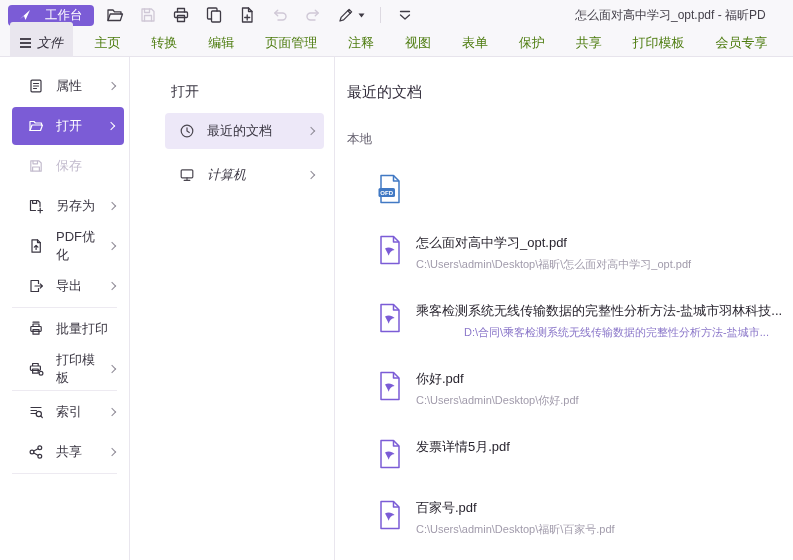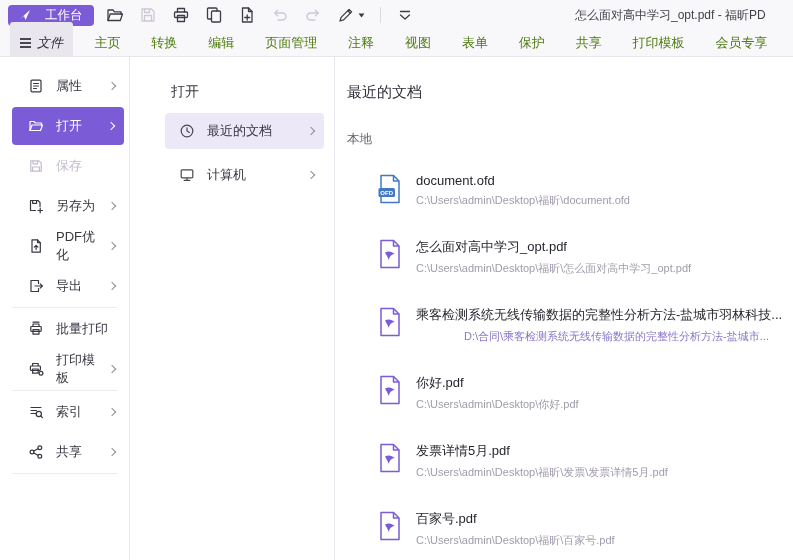--- a/index.html
+++ b/index.html
@@ -47,21 +47,21 @@
     transform:rotate(45deg); flex:none; }
 
   .open-panel { position:absolute; top:57px; left:155px; width:180px; bottom:0; background:#fff;
     border-right:1px solid #e9e6ee; }
   .open-panel-title { margin:26px 0 0 16px; font-size:14px; color:#3a3642; }
   .op-row { display:flex; align-items:center; height:36px; margin:0 10px; padding-left:14px;
     gap:12px; font-size:13px; color:#3a3642; border-radius:4px; }
   .op-row .chev { margin-left:auto; margin-right:10px; }
   .op-row.selected { background:#ede8f8; }
   .op-row.first { margin-top:12px; }
-  .op-row + .op-row { margin-top:8px; }
+  .op-row + .op-row { margin-top:8px;font-style:italic; }
 
   
   .main { position:absolute; top:57px; left:335px; right:0; bottom:0; background:#fff; overflow:hidden; }
   .main-title { margin:26px 0 0 12px; font-size:15px; color:#332e3c; }
   .section-label { margin:29px 0 0 12px; font-size:12.5px; color:#615c6b; }
   .file-list { margin:25px 0 0 42px; }
   .file-row { display:flex; align-items:flex-start; gap:13px; margin-bottom:30px; }
   .file-row svg { flex:none; margin-top:1px; }
   .file-name { font-size:13px; color:#29252f; white-space:nowrap; }
   .file-path { font-size:11px; color:#a19bab; margin-top:5px; white-space:nowrap; }
@@ -286,24 +286,20 @@
   <div class="section-label">本地</div>
   <div class="file-list">
 
     <div class="file-row">
       <svg width="26" height="30" viewBox="0 0 26 30">
         <path d="M4 1.5 h12.5 L22 7 V28.5 H4 z" fill="#fff" stroke="#4179c4" stroke-width="1.5" stroke-linejoin="round"></path>
         <path d="M16.5 1.5 V7 H22" fill="none" stroke="#4179c4" stroke-width="1.5" stroke-linejoin="round"></path>
         <rect x="1.5" y="14" width="16.5" height="9" rx="1.6" fill="#4179c4"></rect>
         <text x="9.7" y="20.8" font-size="6" font-weight="bold" fill="#fff" text-anchor="middle">OFD</text>
       </svg>
-      <div>
-        <div class="file-name">document.ofd</div>
-        <div class="file-path">C:\Users\admin\Desktop\福昕\document.ofd</div>
-      </div>
     </div>
 
     <div class="file-row">
       <svg width="26" height="30" viewBox="0 0 26 30">
         <path d="M4 1.5 h12.5 L22 7 V28.5 H4 z" fill="#fff" stroke="#7b5cd6" stroke-width="1.5" stroke-linejoin="round"></path>
         <path d="M16.5 1.5 V7 H22" fill="none" stroke="#7b5cd6" stroke-width="1.5" stroke-linejoin="round"></path>
         <path d="M8 13.5 c3.2-1.6 7.2-1 9.6 1.6 c-3.1 0.3-5.1 2.3-5.9 5.6 c-1.3-3.1-2.5-5.2-3.7-7.2 z" fill="#7b5cd6"></path>
       </svg>
       <div>
         <div class="file-name">怎么面对高中学习_opt.pdf</div>
@@ -336,21 +332,20 @@
     </div>
 
     <div class="file-row">
       <svg width="26" height="30" viewBox="0 0 26 30">
         <path d="M4 1.5 h12.5 L22 7 V28.5 H4 z" fill="#fff" stroke="#7b5cd6" stroke-width="1.5" stroke-linejoin="round"></path>
         <path d="M16.5 1.5 V7 H22" fill="none" stroke="#7b5cd6" stroke-width="1.5" stroke-linejoin="round"></path>
         <path d="M8 13.5 c3.2-1.6 7.2-1 9.6 1.6 c-3.1 0.3-5.1 2.3-5.9 5.6 c-1.3-3.1-2.5-5.2-3.7-7.2 z" fill="#7b5cd6"></path>
       </svg>
       <div>
         <div class="file-name">发票详情5月.pdf</div>
-        <div class="file-path">C:\Users\admin\Desktop\福昕\发票\发票详情5月.pdf</div>
       </div>
     </div>
 
     <div class="file-row">
       <svg width="26" height="30" viewBox="0 0 26 30">
         <path d="M4 1.5 h12.5 L22 7 V28.5 H4 z" fill="#fff" stroke="#7b5cd6" stroke-width="1.5" stroke-linejoin="round"></path>
         <path d="M16.5 1.5 V7 H22" fill="none" stroke="#7b5cd6" stroke-width="1.5" stroke-linejoin="round"></path>
         <path d="M8 13.5 c3.2-1.6 7.2-1 9.6 1.6 c-3.1 0.3-5.1 2.3-5.9 5.6 c-1.3-3.1-2.5-5.2-3.7-7.2 z" fill="#7b5cd6"></path>
       </svg>
       <div>

